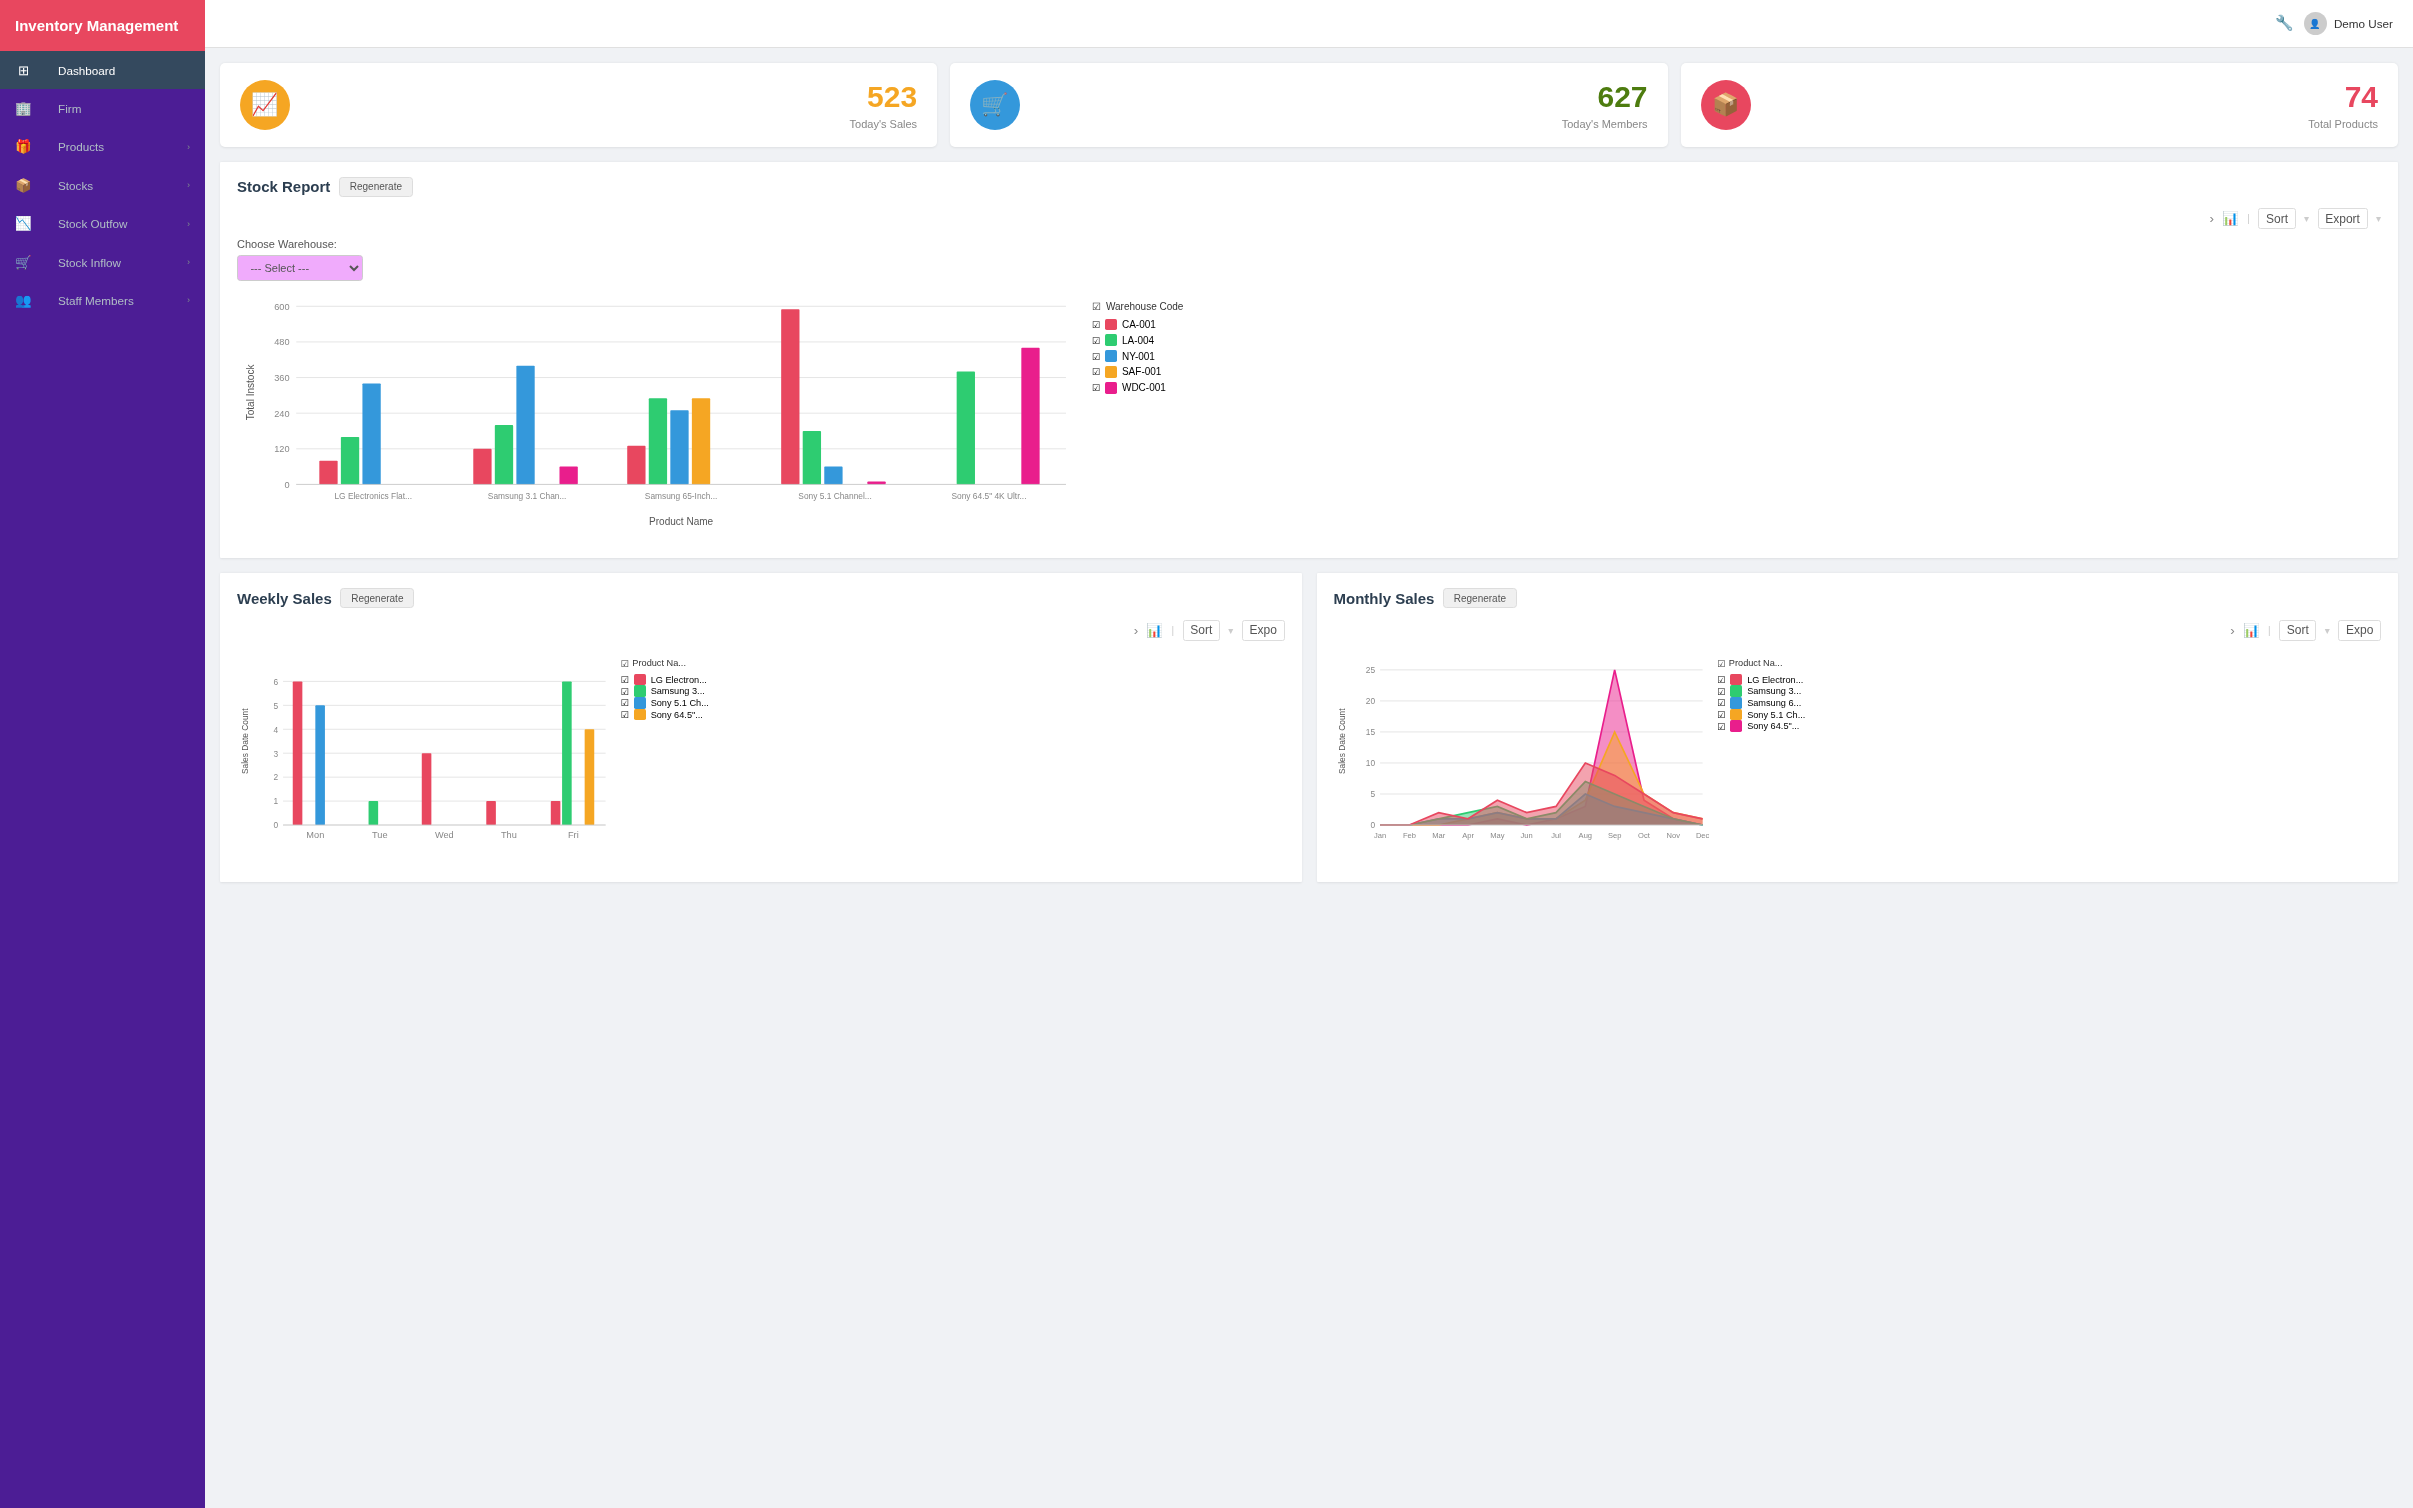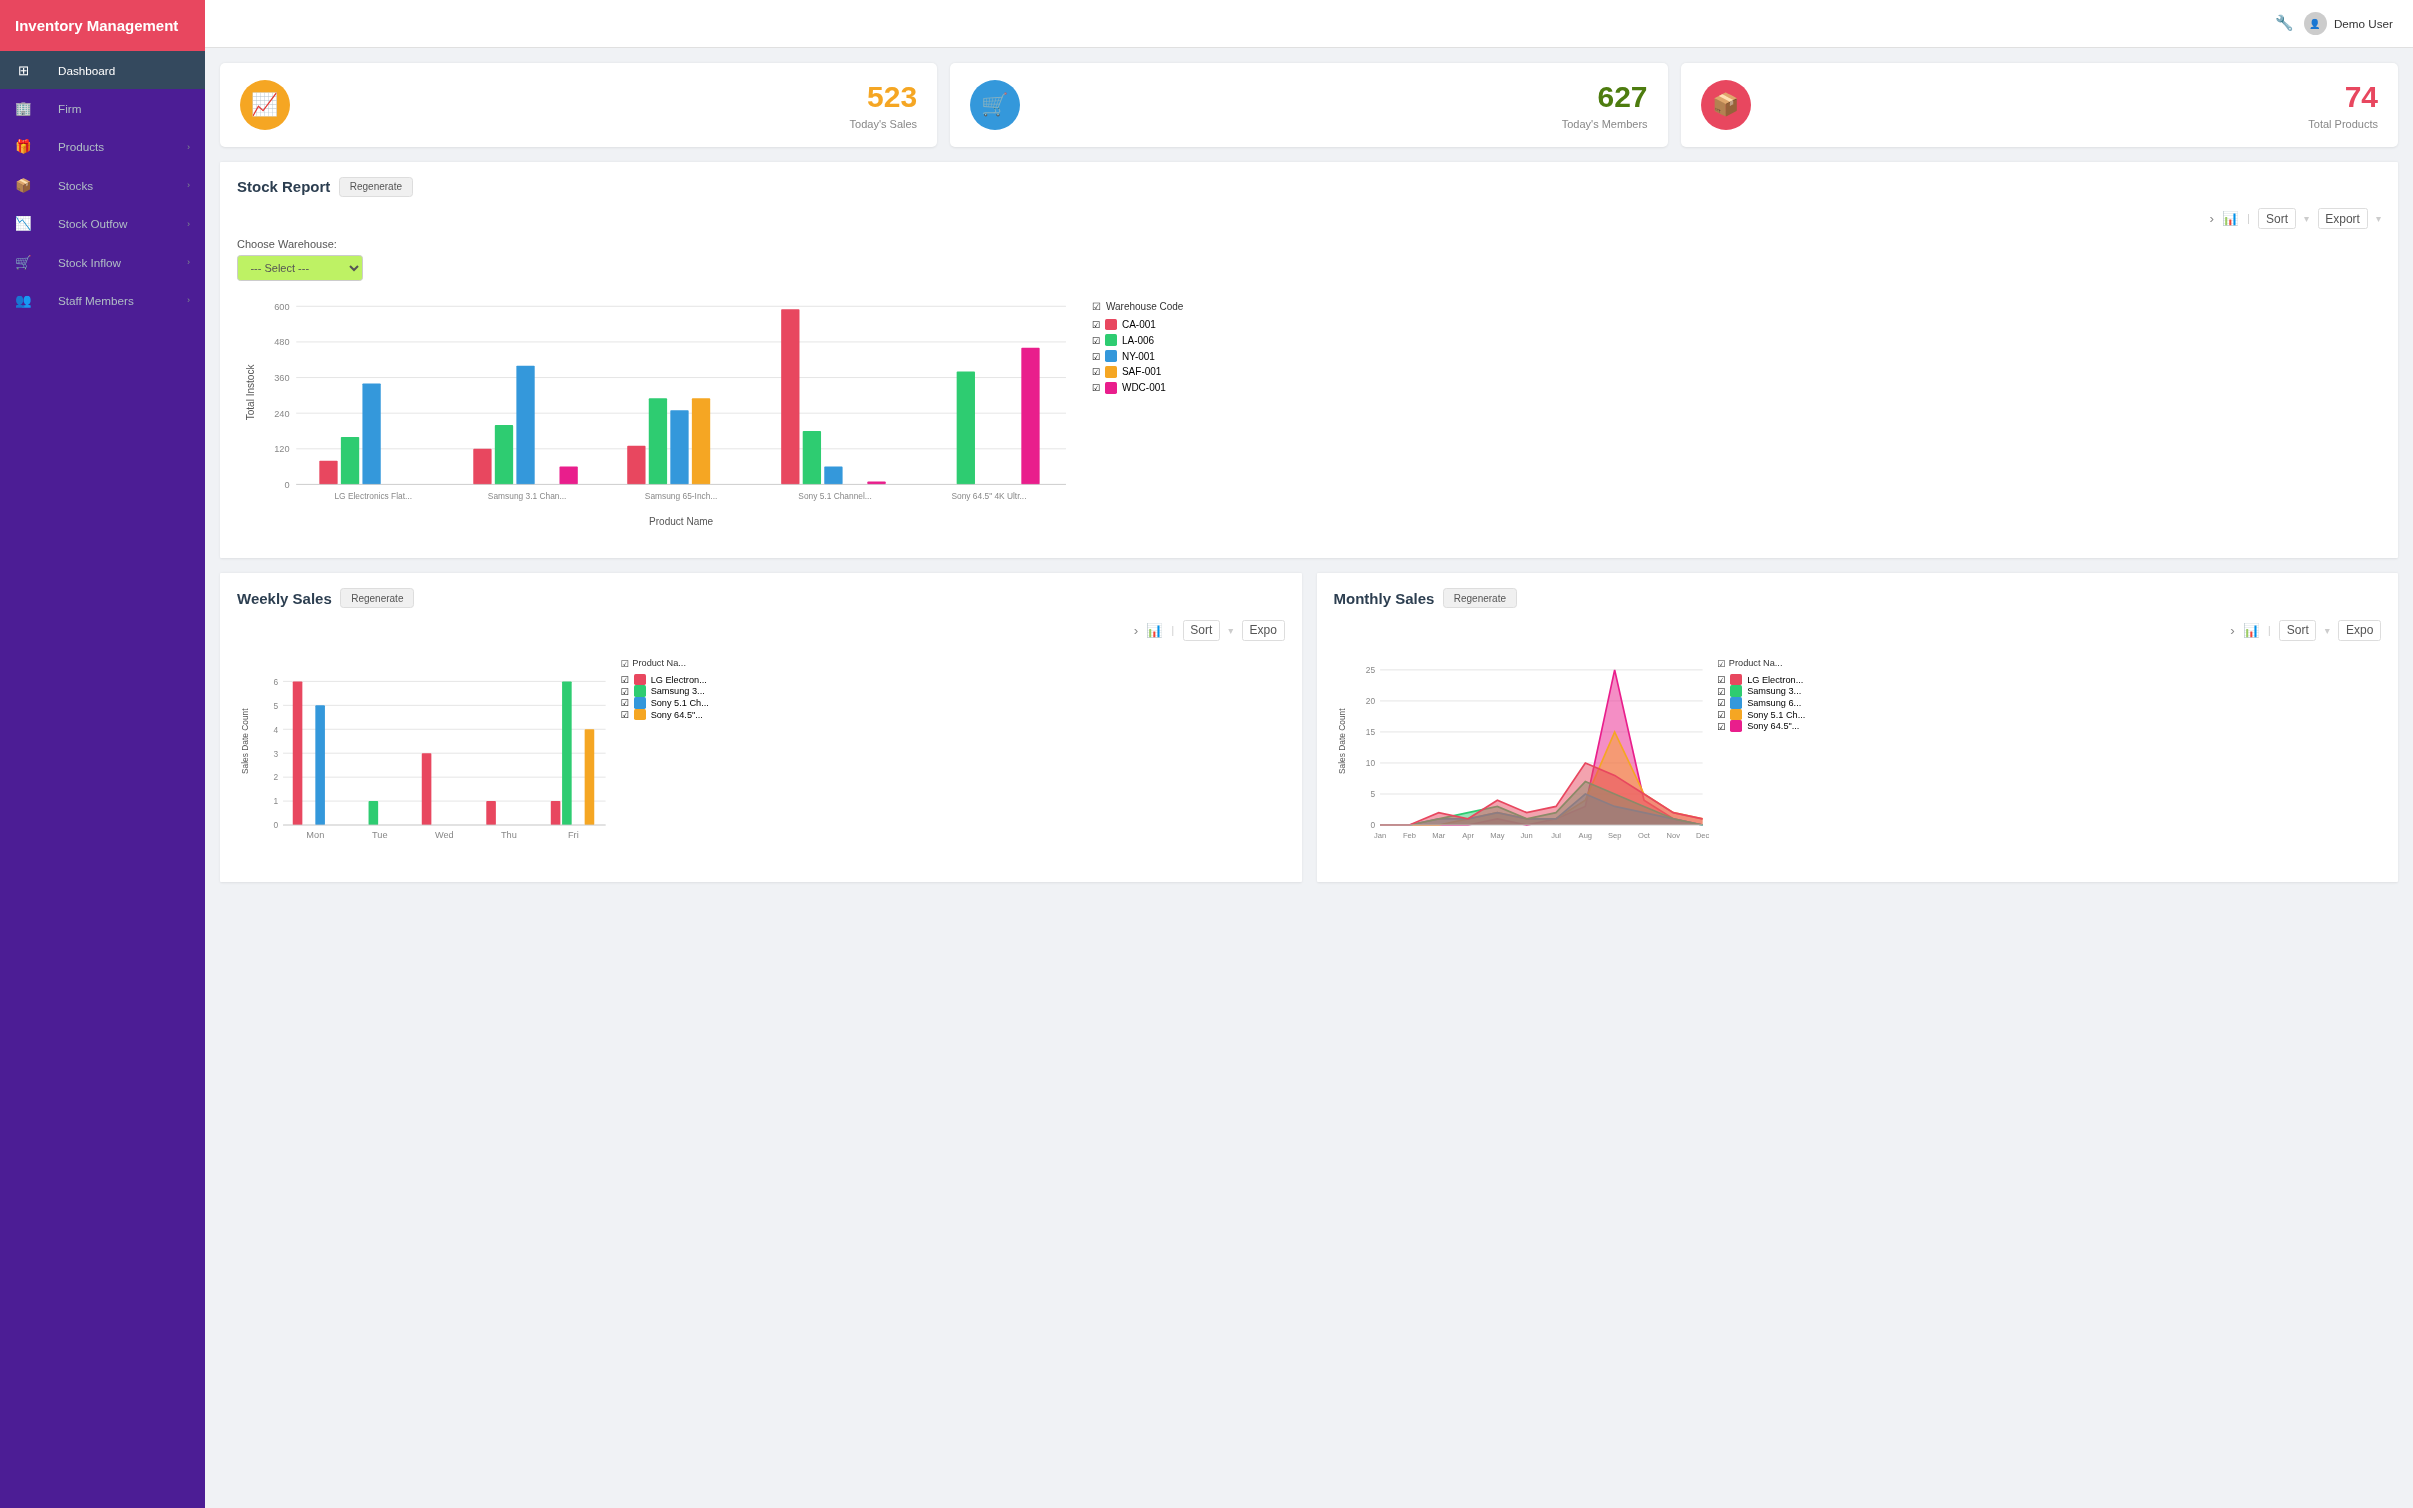--- a/index.html
+++ b/index.html
@@ -133,21 +133,21 @@
 
     
     .warehouse-select-row { margin-bottom: 11.7px; }
     .warehouse-select-row label { font-size: 11px; color: #555; display: block; margin-bottom: 5px; }
     .warehouse-select-row select {
       border: 0.8px solid #ccc;
       border-radius: 3.4px;
       padding: 5px 22px 5px 8.4px;
       font-size: 11px;
       color: #555;
-      background: #bef264;
+      background: #f0abfc;
       appearance: auto;
       min-width: 126px;
     }
 
     
     .chart-svg-wrap { position: relative; }
     svg text { font-family: 'Segoe UI', Arial, sans-serif; }
 
     
     .legend { display: flex; flex-direction: column; gap: 4.2px; font-size: 10px; }
@@ -307,21 +307,21 @@
             </div>
             <div class="legend" id="stock-legend">
                 <div class="legend-item">
                   <span style="font-size:9.2px;">☑</span>
     <div class="legend-box" style="background:#e8475f;"></div>
     <span>CA-001</span>
                 </div>
                 <div class="legend-item">
                   <span style="font-size:9.2px;">☑</span>
     <div class="legend-box" style="background:#2ecc71;"></div>
-    <span>LA-006</span>
+    <span>LA-004</span>
                 </div>
                 <div class="legend-item">
                   <span style="font-size:9.2px;">☑</span>
     <div class="legend-box" style="background:#3498db;"></div>
     <span>NY-001</span>
                 </div>
                 <div class="legend-item">
                   <span style="font-size:9.2px;">☑</span>
     <div class="legend-box" style="background:#f5a623;"></div>
     <span>SAF-001</span>

